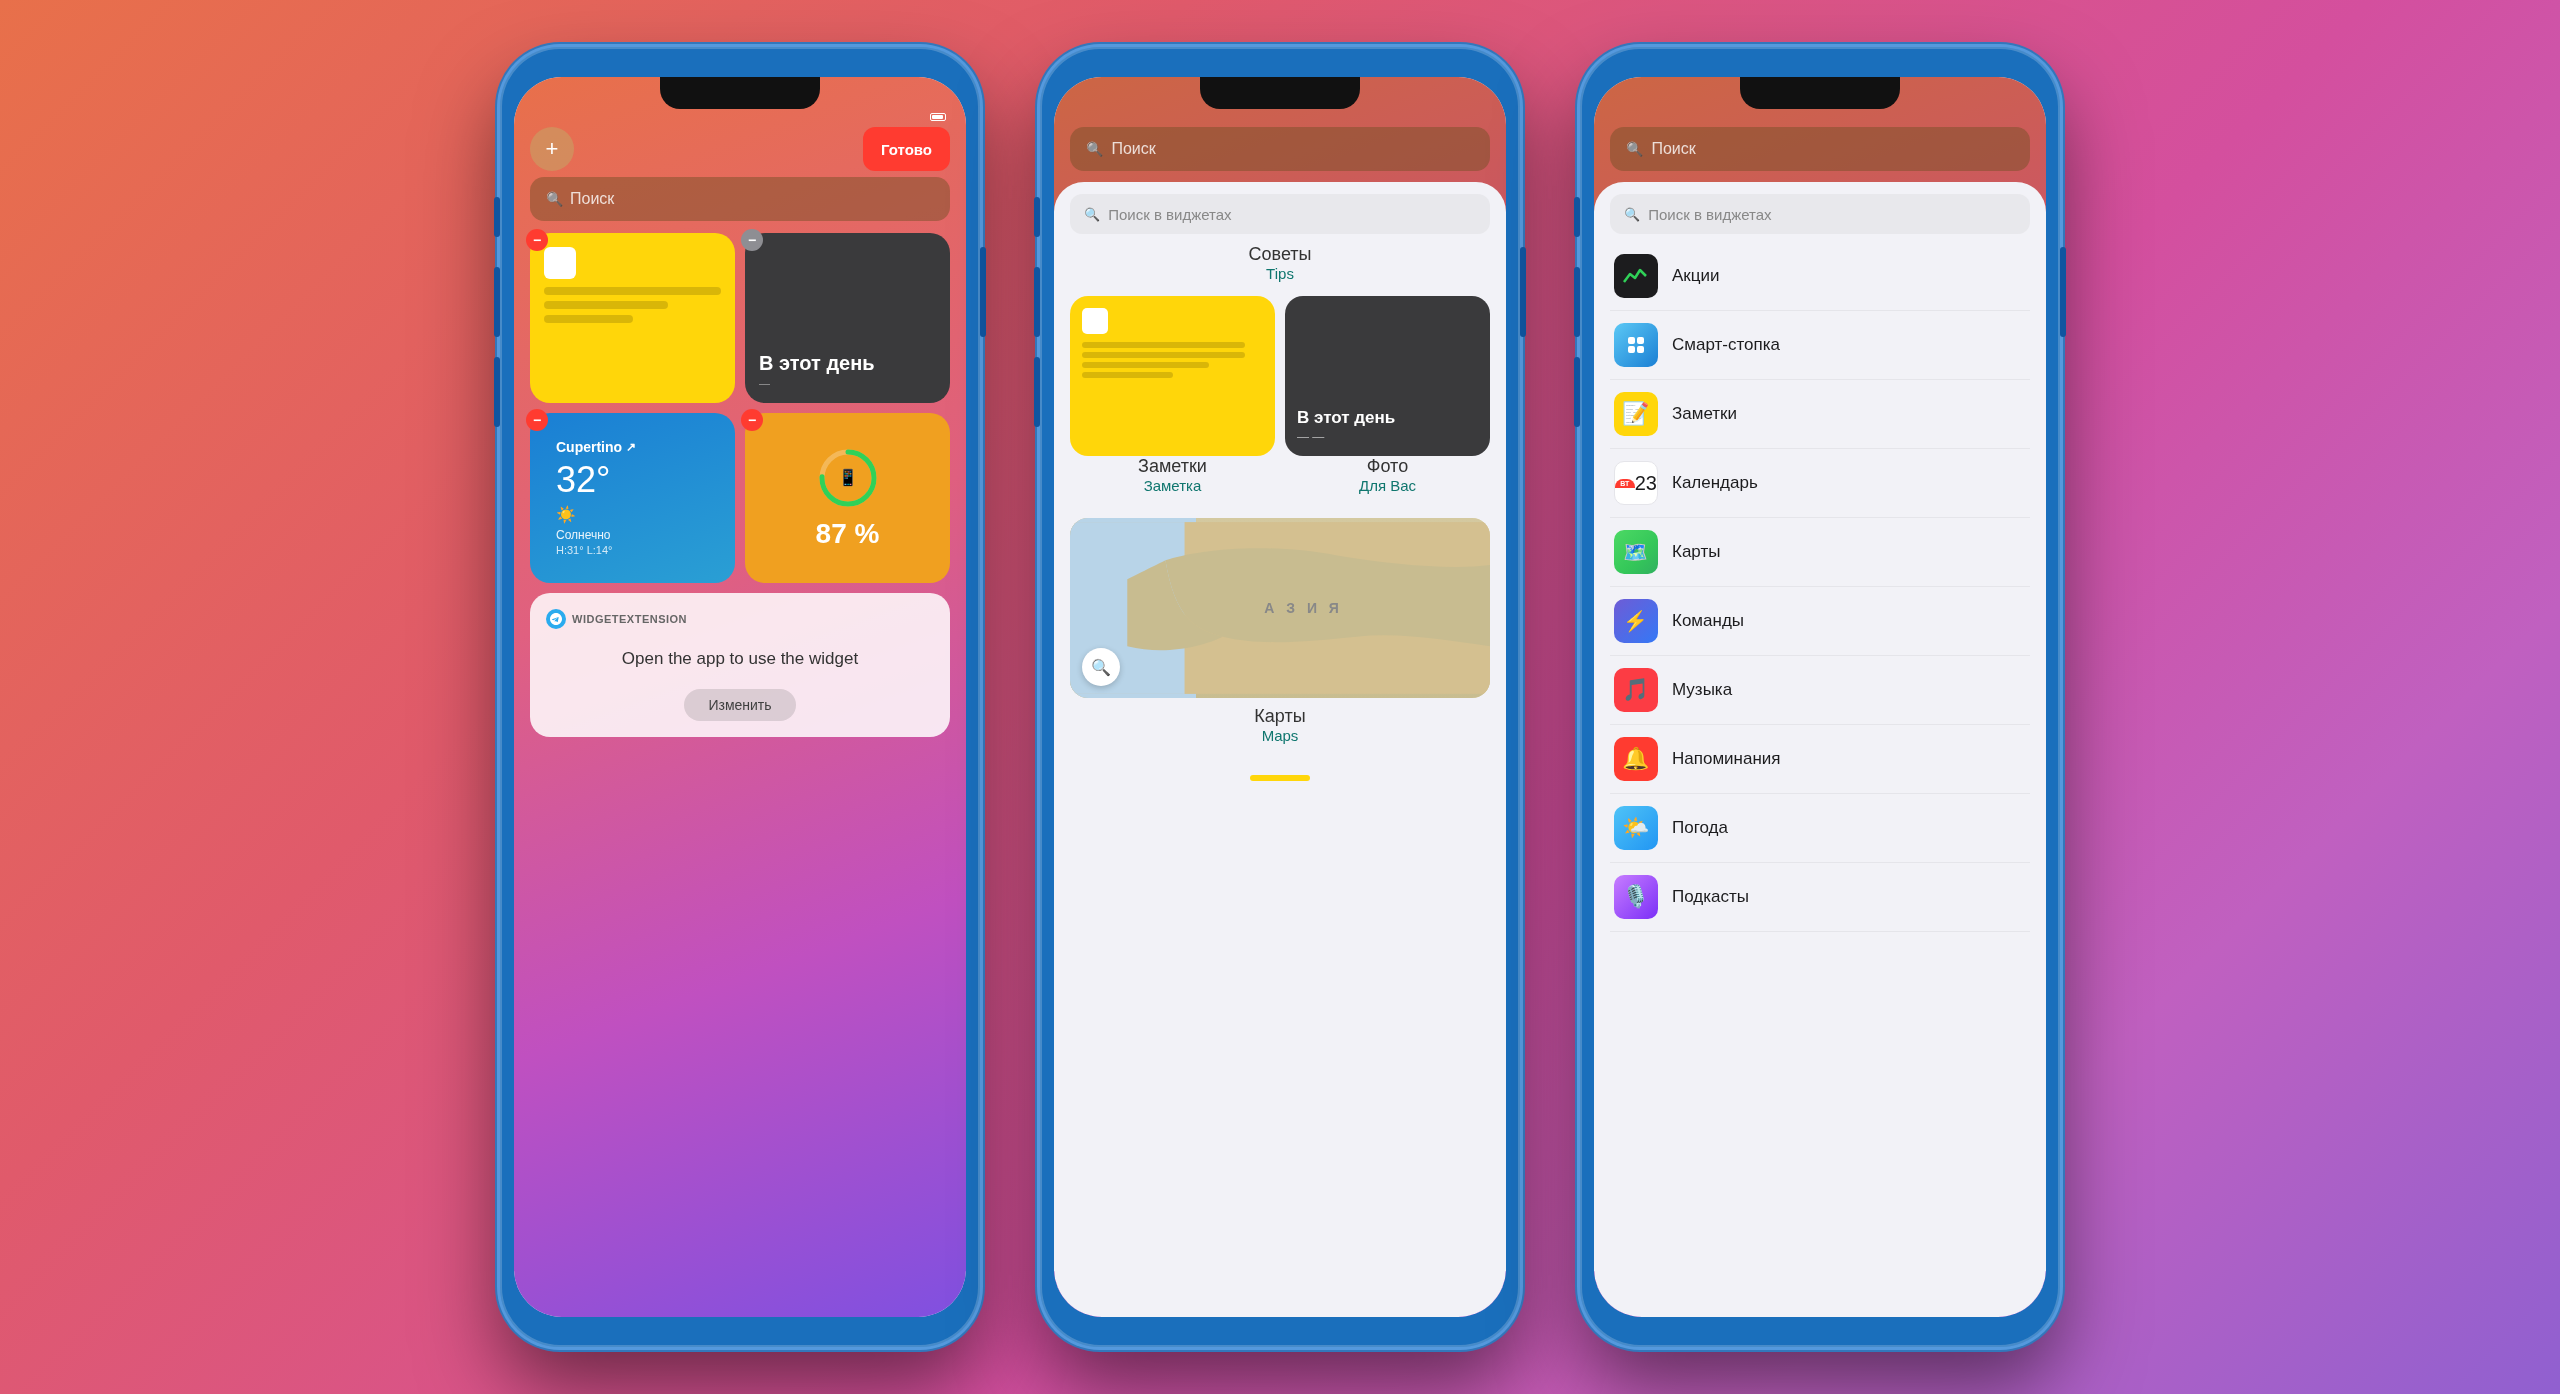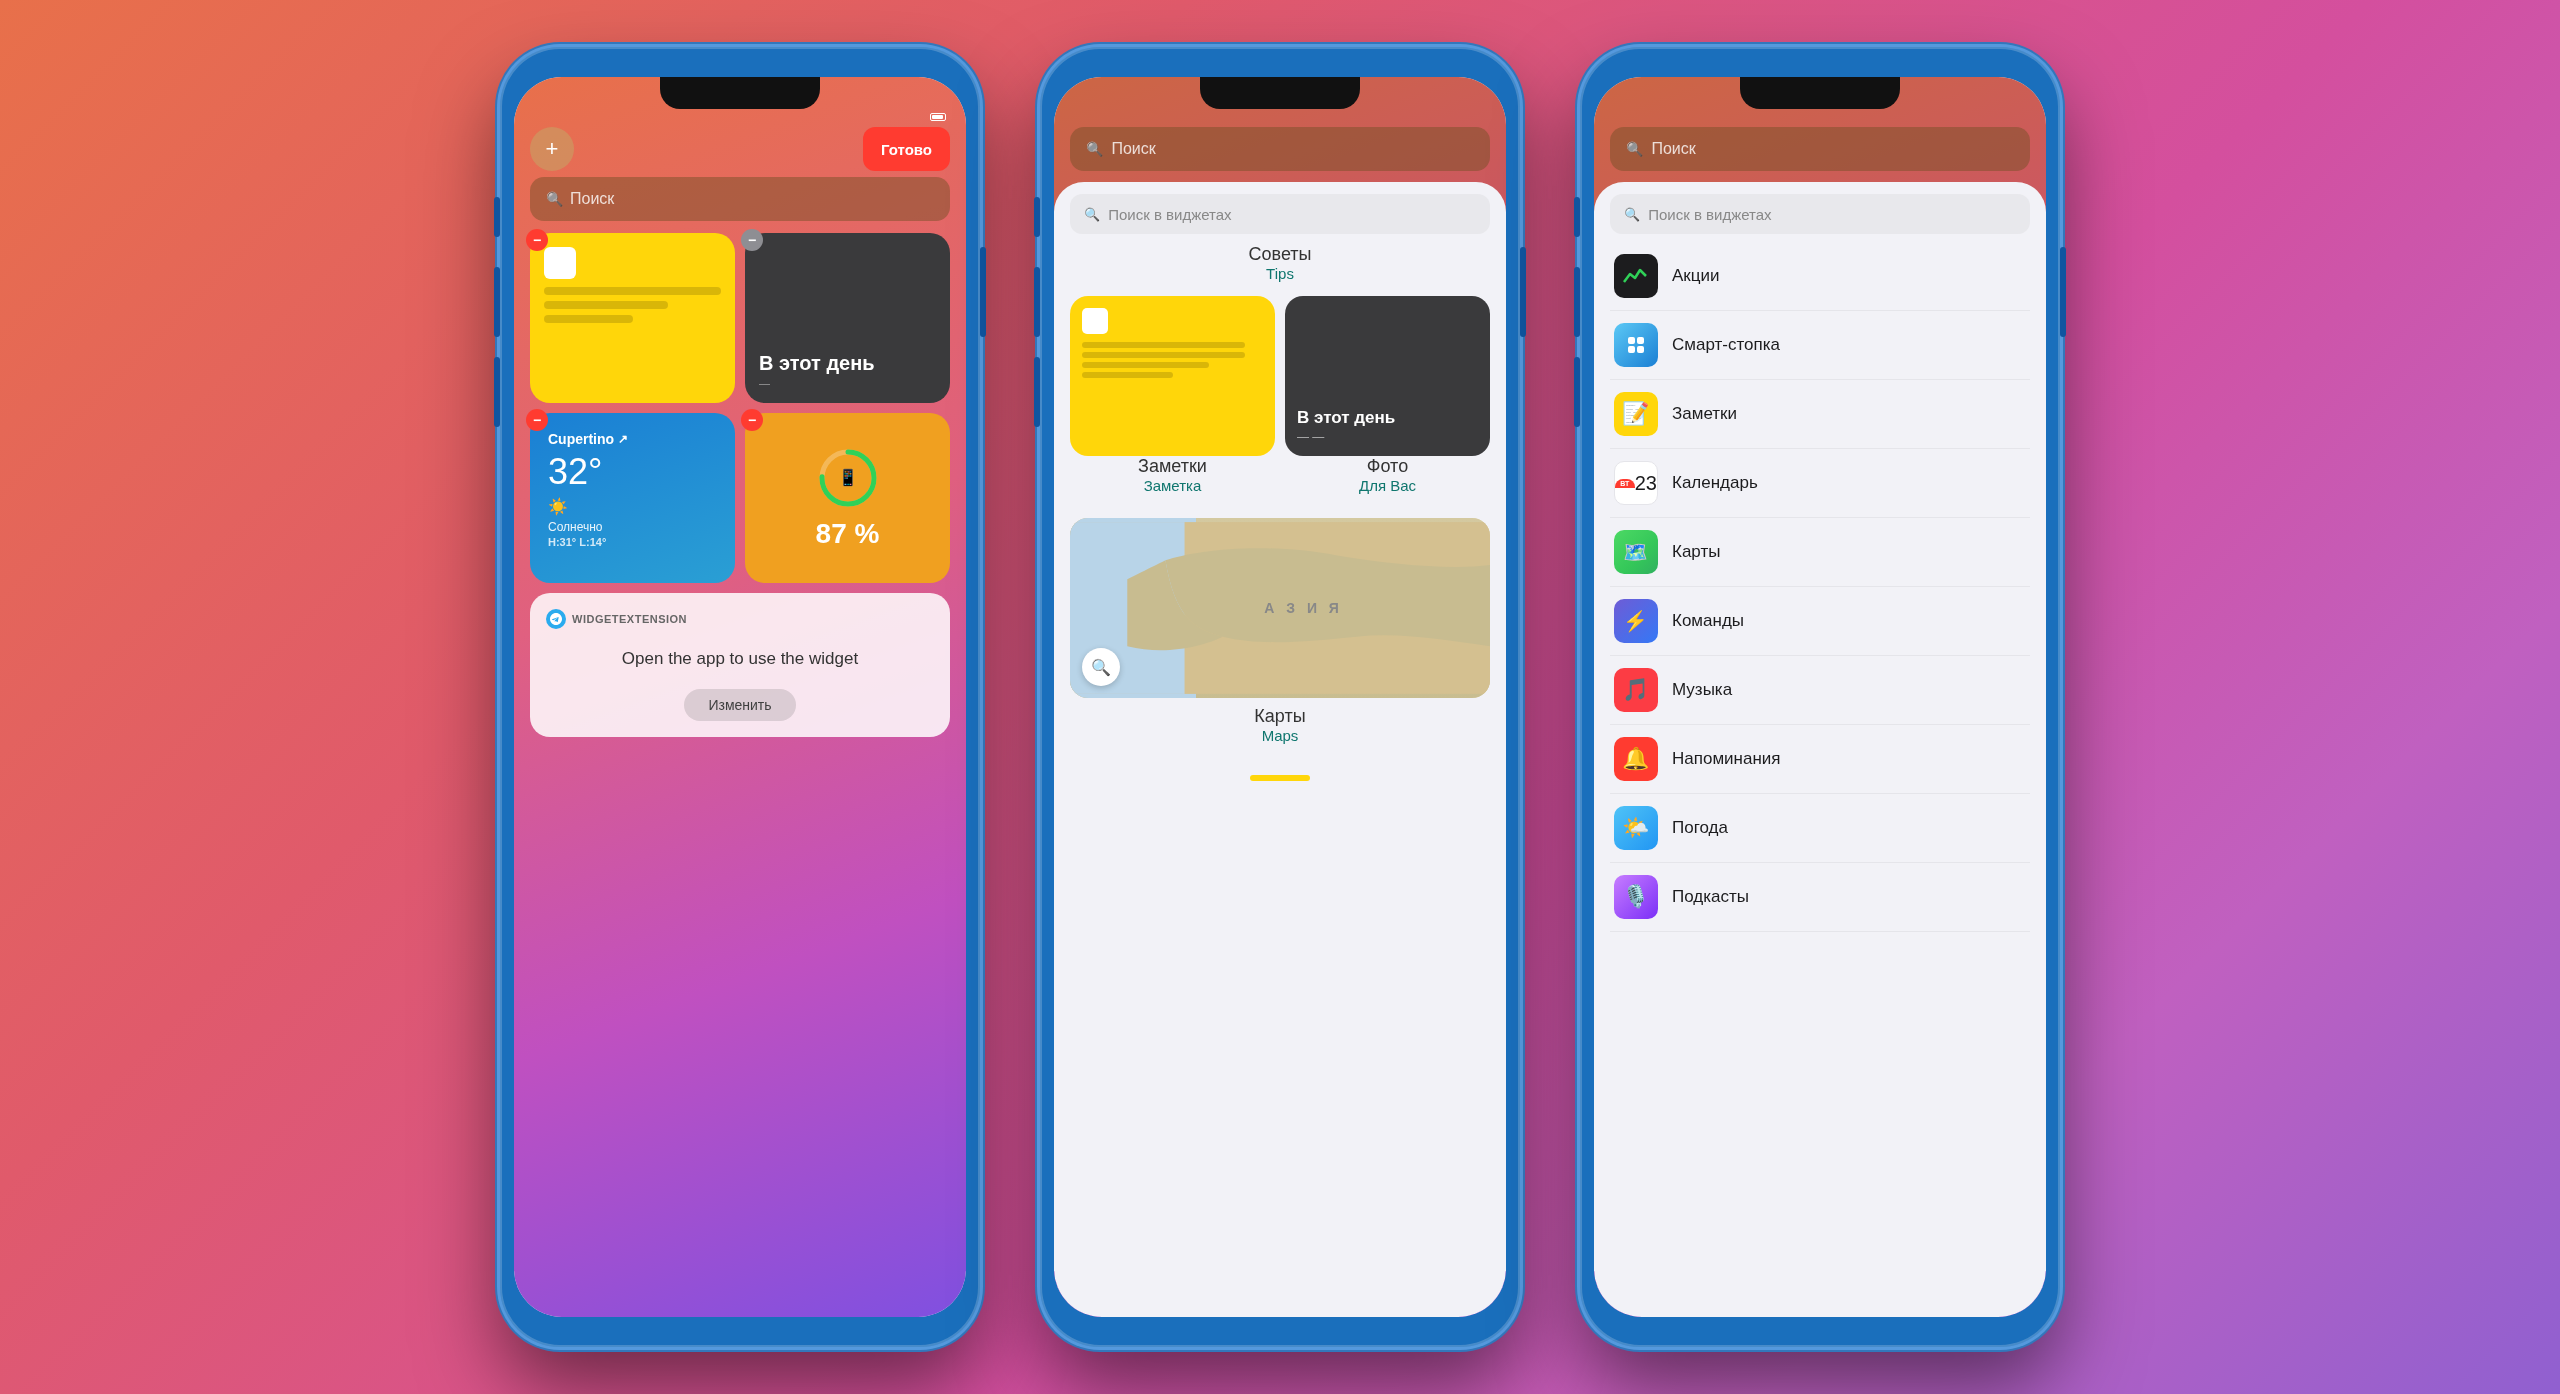--- a/index.html
+++ b/index.html
@@ -179,21 +179,21 @@
 
     .widget-this-day-text {
       color: white;
       font-size: 20px;
       font-weight: 600;
     }
 
     .widget-weather {
       background: linear-gradient(160deg, #1a7fd4 0%, #2a9fd4 100%);
       height: 170px;
-      padding: 18px;
+      padding: 26px;
     }
 
     .weather-city {
       color: white;
       font-size: 14px;
       font-weight: 600;
       display: flex;
       align-items: center;
       gap: 4px;
     }
@@ -207,21 +207,20 @@
 
     .weather-desc {
       color: rgba(255,255,255,0.9);
       font-size: 12px;
     }
 
     .weather-minmax {
       color: rgba(255,255,255,0.8);
       font-size: 11px;
       margin-top: 2px;
-      font-weight: bold;
     }
 
     .widget-battery {
       background: #f0a020;
       height: 170px;
       display: flex;
       flex-direction: column;
       align-items: center;
       justify-content: center;
       padding: 14px;

